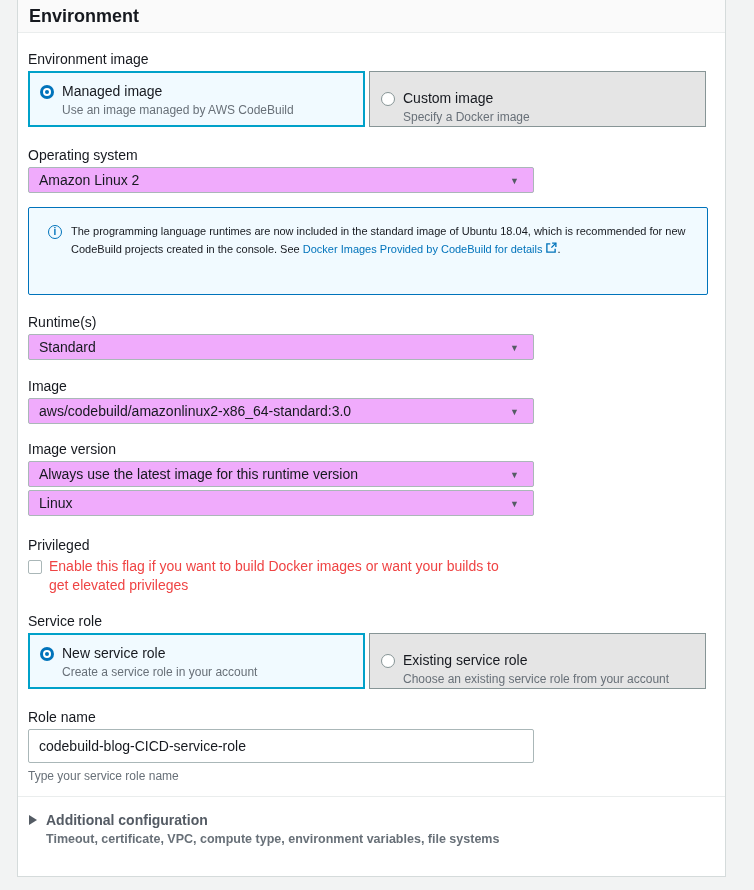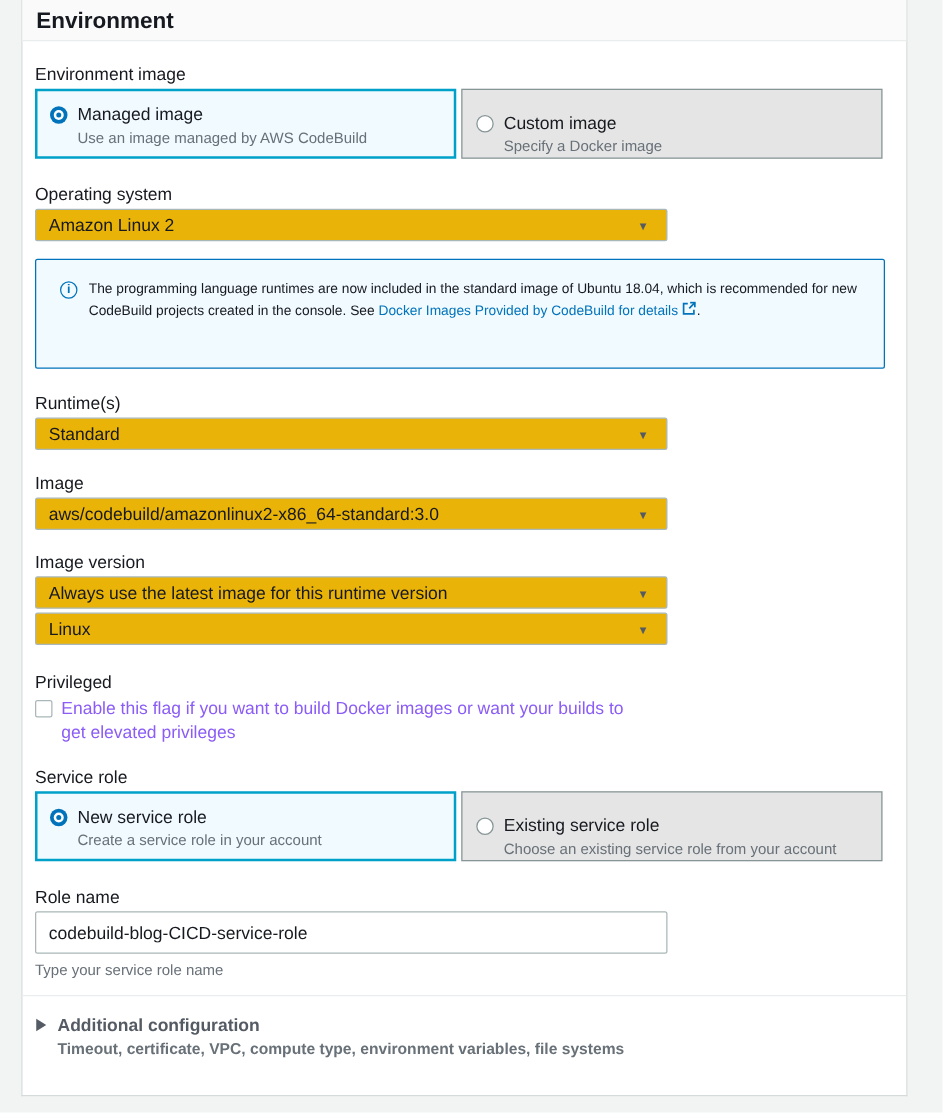--- a/index.html
+++ b/index.html
@@ -41,21 +41,21 @@
   .radio.off { border:1px solid #879596; background:#fff; }
   .radio.on { background:#0073bb; position:relative; }
   .radio.on::before { content:''; position:absolute; left:3px; top:3px; right:3px; bottom:3px; background:#fff; border-radius:50%; }
   .radio.on::after  { content:''; position:absolute; left:5px; top:5px; right:5px; bottom:5px; background:#0073bb; border-radius:50%; }
   .card-title { font-size:14px; line-height:17px; color:#16191f; }
   .card-desc  { font-size:12px; line-height:15px; color:#687078; margin-top:3px; }
 
   
   .select {
     position:relative; width:506px; height:26px; margin-top:3px;
-    border:1px solid #aab7b8; border-radius:2px; background:#eab308;
+    border:1px solid #aab7b8; border-radius:2px; background:#f0abfc;
     padding:4px 30px 0 10px; font-size:14px; color:#16191f; cursor:pointer;
   }
   .select .arrow {
     position:absolute; right:14px; top:7px;
     font-size:9px; color:#545b64; line-height:12px;
   }
   .text-input {
     width:506px; height:26px; margin-top:3px; display:block;
     border:1px solid #aab7b8; border-radius:2px;
     padding:16px 10px; font-size:14px; color:#16191f;
@@ -78,21 +78,21 @@
   .flash-text { font-size:11px; line-height:17.5px; color:#16191f; }
   .flash-text a { color:#0073bb; text-decoration:none; cursor:pointer; }
   .ext-icon { display:inline-block; vertical-align:-1px; margin-left:3px; }
 
   
   .checkbox-row { display:flex; margin-top:3px; }
   .checkbox {
     width:14px; height:14px; border:1px solid #aab7b8; border-radius:2px;
     background:#fff; margin:3px 7px 0 0; flex-shrink:0; cursor:pointer;
   }
-  .checkbox-label { font-size:14px; line-height:19px; color:#8b5cf6; max-width:465px; }
+  .checkbox-label { font-size:14px; line-height:19px; color:#ef4444; max-width:465px; }
 
   
   .m-env-image   { margin-top:17px; }
   .m-os          { margin-top:19px; }
   .m-runtime     { margin-top:18px; }
   .m-image       { margin-top:17px; }
   .m-imgver      { margin-top:16px; }
   .m-envtype     { margin-top:16px; }
   .m-priv        { margin-top:20px; }
   .m-svcrole     { margin-top:17px; }

